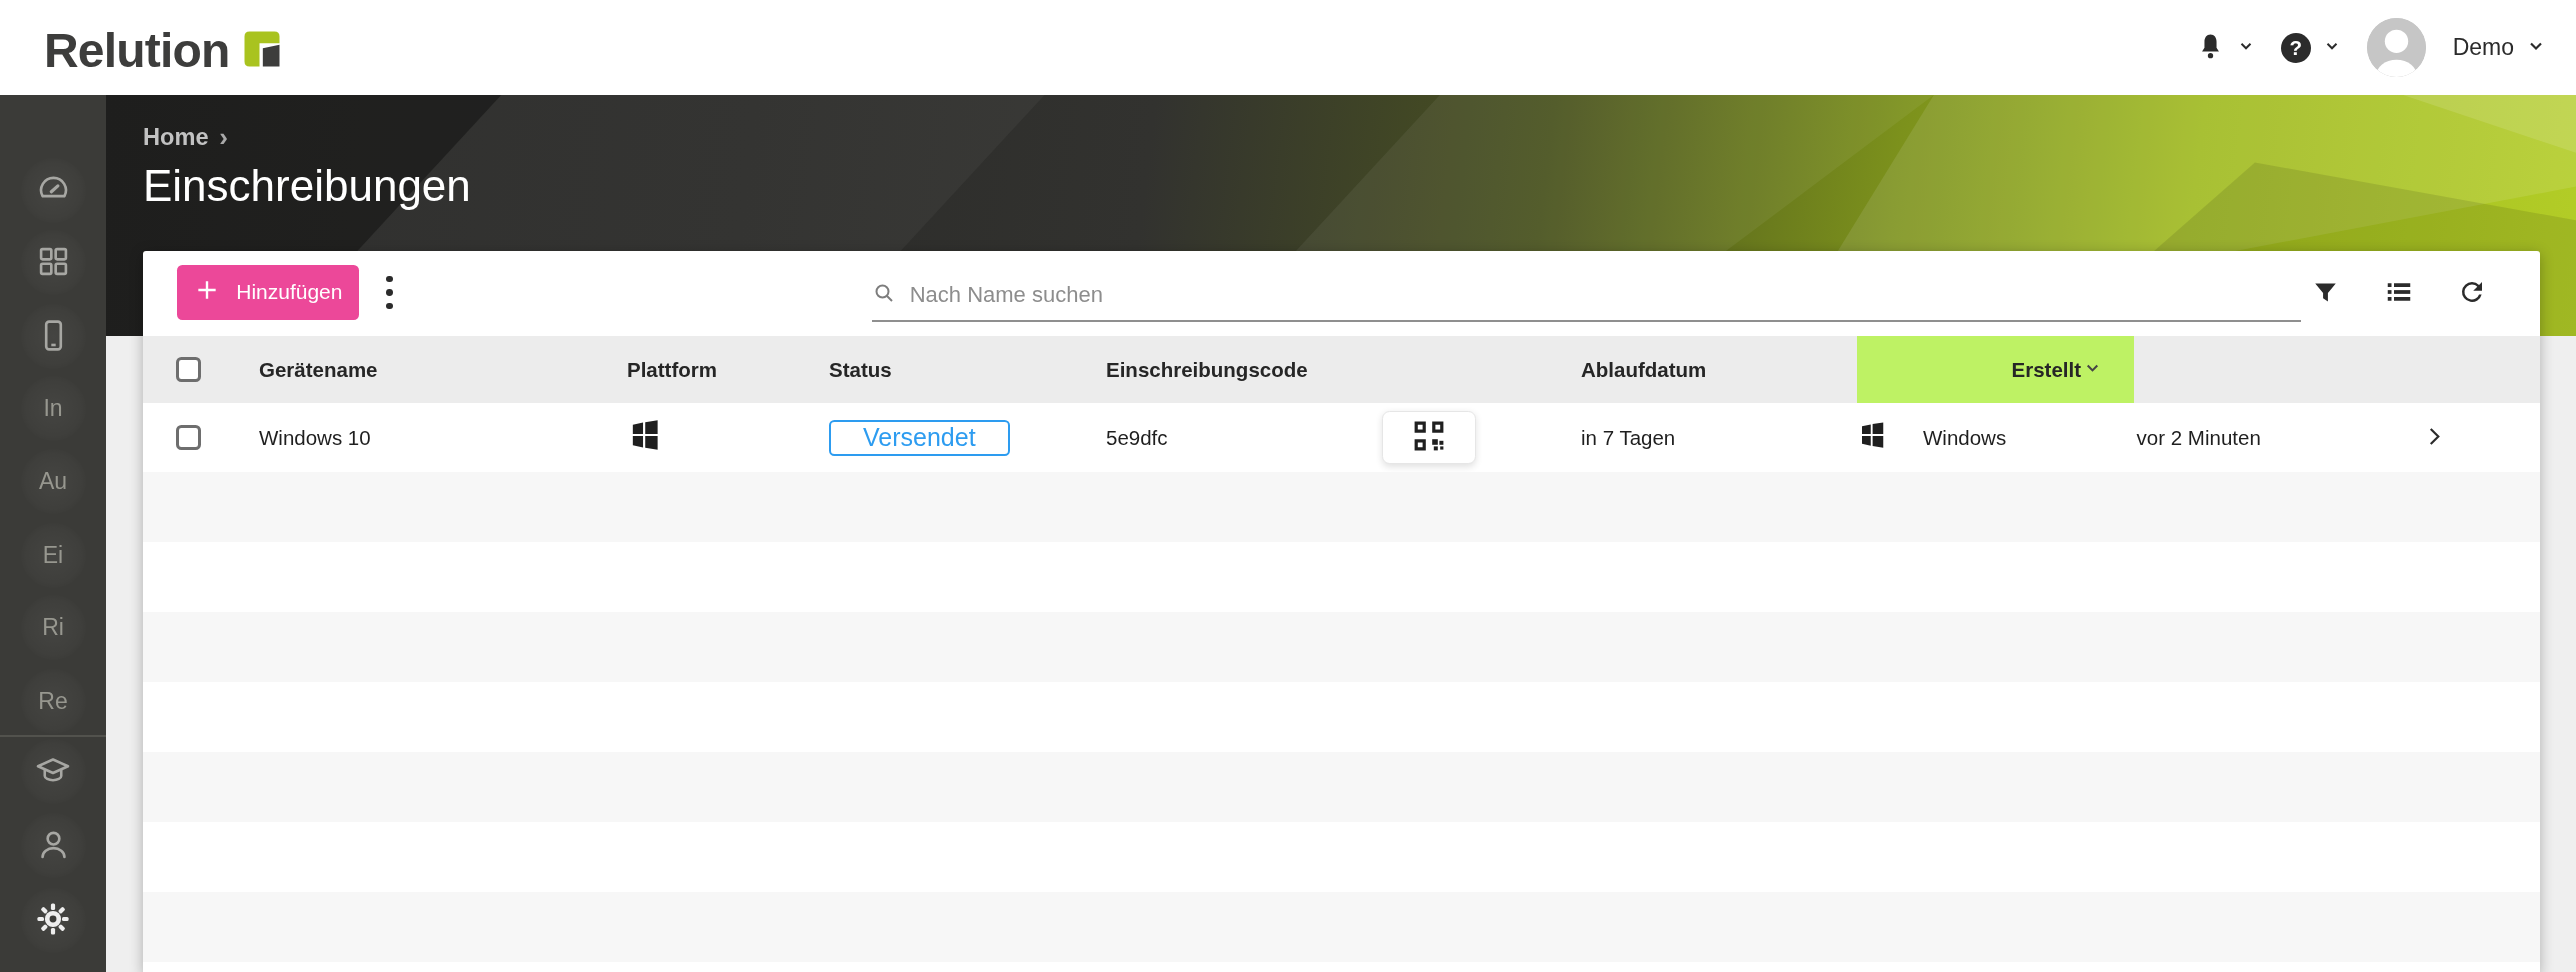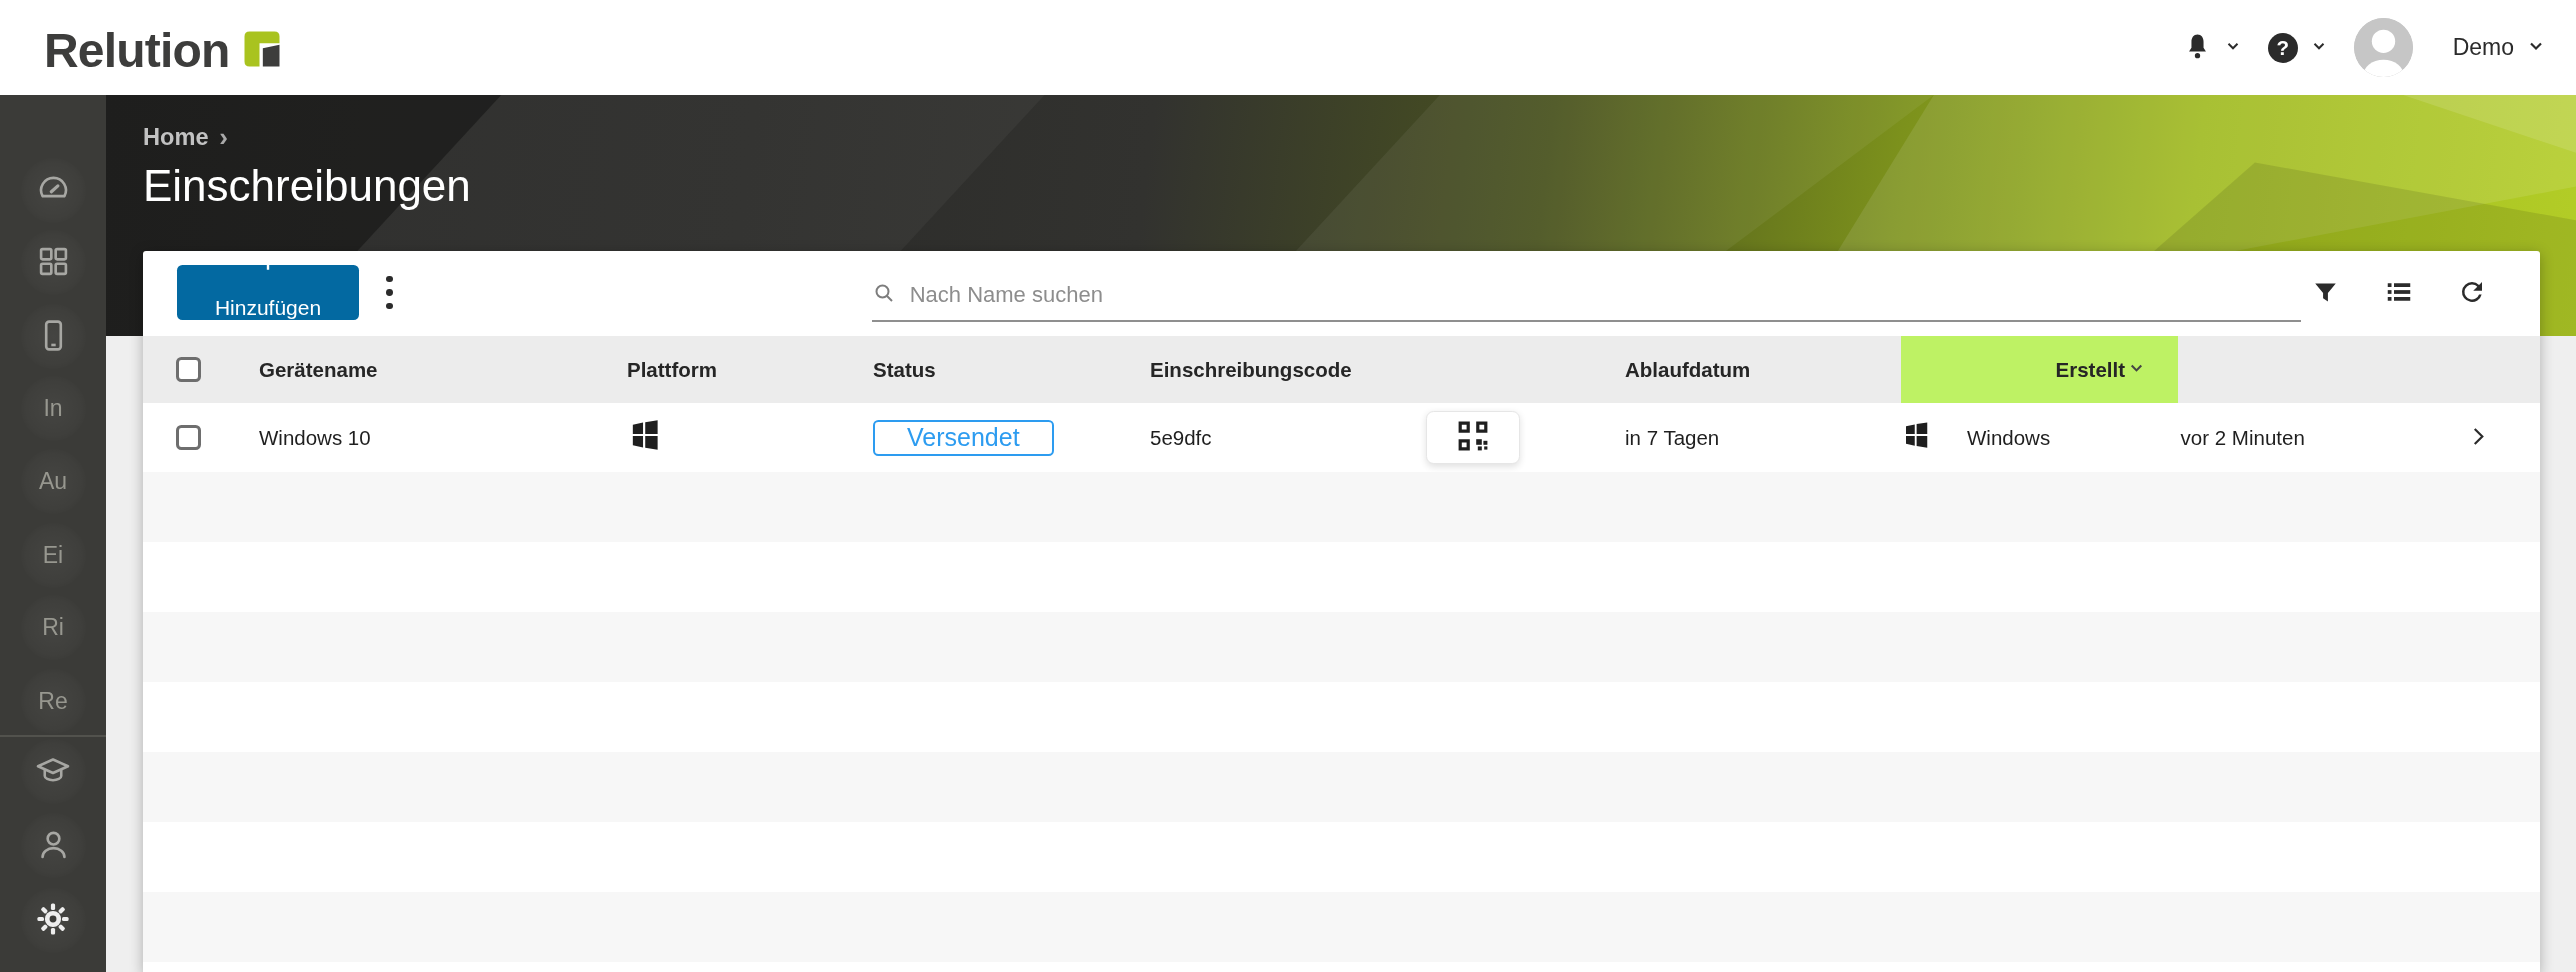--- a/index.html
+++ b/index.html
@@ -8,21 +8,21 @@
 
   
   .topbar { position:absolute; left:0; top:0; width:2576px; height:95px; background:#ffffff; z-index:30; }
   .logo { position:absolute; left:44px; top:23px; display:flex; align-items:center; gap:12px; cursor:pointer; }
   .logo-text { font-size:48px; font-weight:700; color:#3d3d3c; letter-spacing:-0.8px; }
   .topbar-right { position:absolute; right:30px; top:0; height:95px; display:flex; align-items:center; gap:26px; }
   .tb-group { display:flex; align-items:center; gap:12px; cursor:pointer; }
   .help-circle { width:30px; height:30px; border-radius:50%; background:#2b2b2b; color:#ffffff;
     font-size:20.5px; font-weight:700; display:flex; align-items:center; justify-content:center; }
   .avatar { width:59px; height:59px; border-radius:50%; background:#c6c6c6; overflow:hidden; position:relative; }
-  .user-name { font-size:23px; color:#2b2b2b; margin-left:28px; }
+  .user-name { font-size:23px; color:#2b2b2b; margin-left:15px; }
 
   
   .sidebar { position:absolute; left:0; top:95px; width:106px; height:878px; background:#3b3b38; z-index:20; }
   .side-item { position:absolute; left:20.5px; width:65px; height:65px; border-radius:50%;
     display:flex; align-items:center; justify-content:center; cursor:pointer;
     background:radial-gradient(circle, rgba(255,255,255,0.05) 0%, rgba(255,255,255,0.02) 60%, transparent 75%); }
   .side-label { font-size:23px; color:#97978f; }
   .side-divider { position:absolute; left:0; top:640px; width:106px; height:1.5px; background:#52524d; }
 
   
@@ -44,41 +44,41 @@
   
   .content-bg { position:absolute; left:106px; top:336px; width:2470px; height:637px; background:#efefef; z-index:2; }
 
   
   .panel { position:absolute; left:143px; top:251px; width:2397px; height:722px; background:#ffffff;
     border-radius:3px 3px 0 0; box-shadow:0 3px 13.7px rgba(0,0,0,0.28); z-index:10;
     display:flex; flex-direction:column; }
 
   
   .toolbar { position:relative; height:85px; flex:0 0 85px; }
-  .add-btn { position:absolute; left:34px; top:13.7px; width:182px; height:55px; background:#0369a1; color:#ffffff;
+  .add-btn { position:absolute; left:34px; top:13.7px; width:182px; height:55px; background:#ec4899; color:#ffffff;
     border:none; border-radius:5.3px; font-size:21px; font-weight:500; display:flex; align-items:center;
-    justify-content:flex-end; gap:16.7px; cursor:pointer; font-family:inherit;flex-direction:column; }
+    justify-content:center; gap:16.7px; cursor:pointer; font-family:inherit; }
   .kebab { position:absolute; left:225px; top:20px; width:43px; height:43px; display:flex; flex-direction:column;
     align-items:center; justify-content:center; gap:6.8px; cursor:pointer; background:none; border:none; }
   .kebab span { width:6.8px; height:6.8px; border-radius:50%; background:#2b2b2b; }
   .search-wrap { position:absolute; left:729px; top:30px; width:1429px; }
   .search-row { display:flex; align-items:center; gap:13.7px; }
   .search-input { border:none; outline:none; flex:1; font-size:22px; color:#333; background:transparent; font-family:inherit; }
   .search-input::placeholder { color:#8d8d8d; }
   .search-underline { margin-top:12px; height:2.3px; background:#8f8f8f; }
   .toolbar-icons { position:absolute; right:52px; top:0; height:85px; display:flex; align-items:center; gap:40px; }
   .t-icon { width:33px; height:33px; display:flex; align-items:center; justify-content:center; cursor:pointer; background:none; border:none; }
 
   
   .thead { height:67px; flex:0 0 67px; background:#ececec; display:flex; align-items:stretch; }
   .th { display:flex; align-items:center; font-size:20.5px; font-weight:700; color:#262626; cursor:pointer; }
   .trow { height:69px; flex:0 0 69px; background:#ffffff; display:flex; align-items:stretch; font-size:20.5px; color:#1f1f1f; }
   .td { display:flex; align-items:center; }
   .c0 { width:116px; justify-content:flex-start; padding-left:33px; }
-  .c1 { width:368px; } .c2 { width:202px; } .c3 { width:277px;margin-left:44px; } .c4 { width:276px; }
+  .c1 { width:368px; } .c2 { width:202px; } .c3 { width:277px; } .c4 { width:276px; }
   .c5 { width:199px; } .c6 { width:276px; } .c7 { width:253px; }
   .c8 { width:277px; padding-left:26.6px; }
   .c9 { flex:1; padding-left:34px; }
   .th.c8 { background:#bef264; justify-content:flex-end; padding-right:30px; }
   .checkbox { width:25px; height:25px; border:3px solid #6e6e6e; border-radius:5.3px; background:#ffffff; cursor:pointer; }
   .status-badge { border:2.3px solid #2d9cf0; color:#2d9cf0; border-radius:5.3px; height:36px; padding:0 32px;
     display:flex; align-items:center; font-size:25px; }
   .qr-btn { width:94px; height:53px; background:#ffffff; border:1.5px solid #e6e6e6; border-radius:7.6px;
     box-shadow:0 2.3px 7.6px rgba(0,0,0,0.12); display:flex; align-items:center; justify-content:center; cursor:pointer; }
   .type-cell { gap:36px; }

